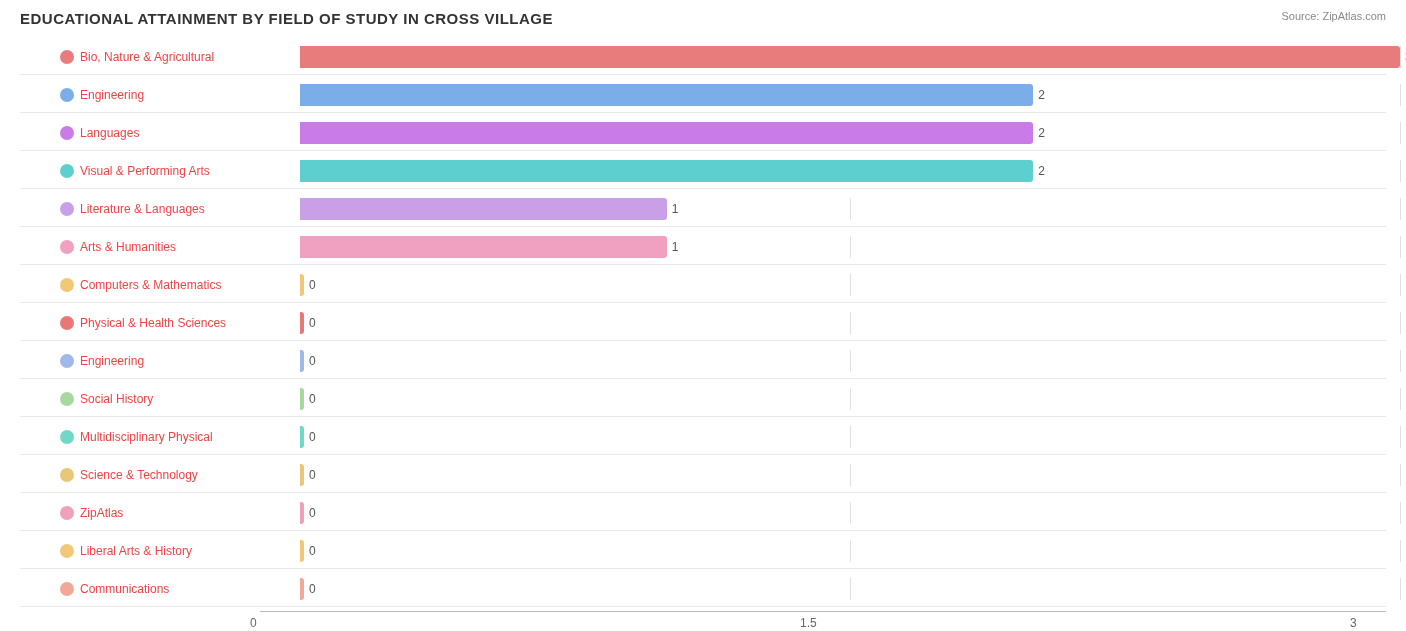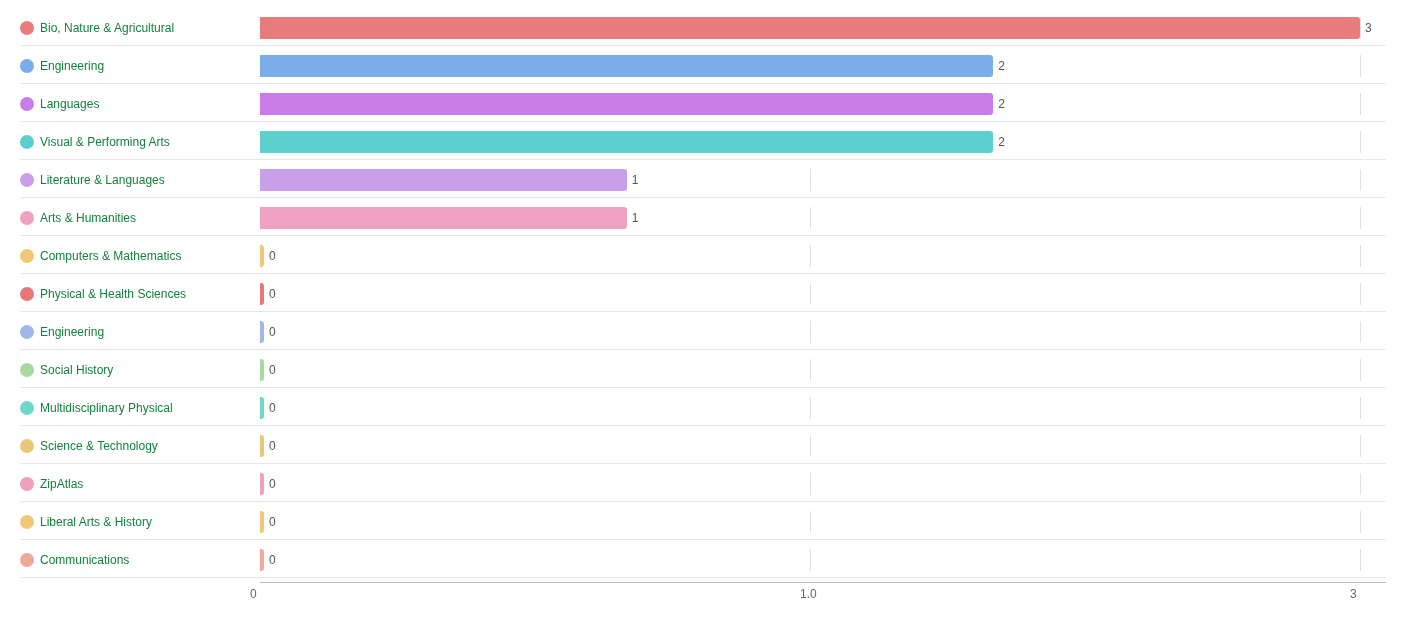--- a/index.html
+++ b/index.html
@@ -33,25 +33,26 @@
       align-items: center;
       margin-bottom: 2px;
       height: 36px;
       border-bottom: 1px solid #e8e8e8;
       position: relative;
     }
     .bar-label {
       width: 240px;
       min-width: 240px;
       font-size: 12px;
-      color: #15803d;
+      color: #ef4444;
       display: flex;
       align-items: center;
       gap: 6px;
       padding-right: 16px;
+      margin-left: 40px;
     }
     .label-dot {
       width: 14px;
       height: 14px;
       border-radius: 50%;
       flex-shrink: 0;
     }
     .bar-container {
       flex: 1;
       position: relative;
@@ -87,20 +88,24 @@
       bottom: 0;
       width: 1px;
       background: #e0e0e0;
       pointer-events: none;
     }
   </style>
 </head>
 <body>
 
 <div>
+  <div style="display:flex; justify-content:space-between; align-items:flex-start; margin-bottom:8px;">
+    <div class="chart-title">EDUCATIONAL ATTAINMENT BY FIELD OF STUDY IN CROSS VILLAGE</div>
+    <div class="source">Source: ZipAtlas.com</div>
+  </div>
 
   <div class="chart-area" id="chart-area">
 
   <div style="position: relative;"></div>
       <div class="bar-row">
         <div class="bar-label">
           <div class="label-dot" style="background-color: rgb(232, 123, 123);"></div>
           <span>Bio, Nature &amp; Agricultural</span>
         </div>
         <div class="bar-container" style="position: relative;">
@@ -292,17 +297,17 @@
           <div class="bar" style="width: 4px; background-color: rgb(240, 168, 152); position: relative; z-index: 1;"></div>
           <span class="bar-value">0</span>
         </div>
       </div>
       <div style="border-top: 1px solid rgb(187, 187, 187); margin-left: 240px; margin-top: 4px; margin-bottom: 4px;"></div>
     </div>
 
   <div class="x-axis-labels" id="x-axis-labels">
   <div style="display: flex; padding-left: 240px; position: relative; width: 1340px;">
         <div class="x-label" style="position: absolute; left: -10px; font-size: 12px; color: rgb(102, 102, 102);">0</div>
-        <div class="x-label" style="position: absolute; left: 540px; font-size: 12px; color: rgb(102, 102, 102);">1.0</div>
+        <div class="x-label" style="position: absolute; left: 540px; font-size: 12px; color: rgb(102, 102, 102);">1.5</div>
         <div class="x-label" style="position: absolute; left: 1090px; font-size: 12px; color: rgb(102, 102, 102);">3</div>
       </div>
     </div>
 </div>
 
 </body></html>

